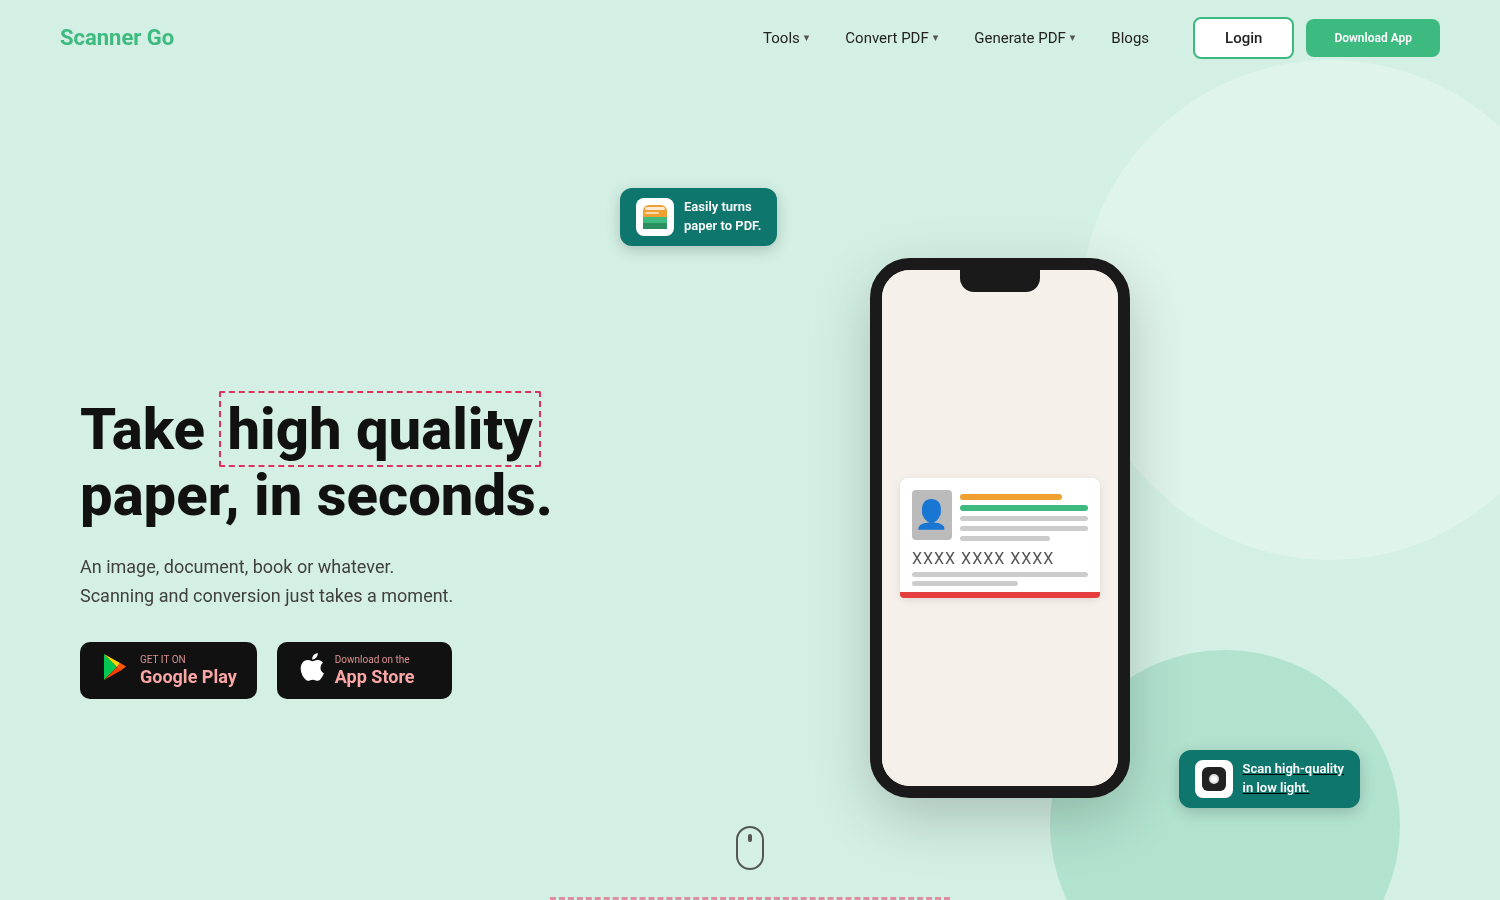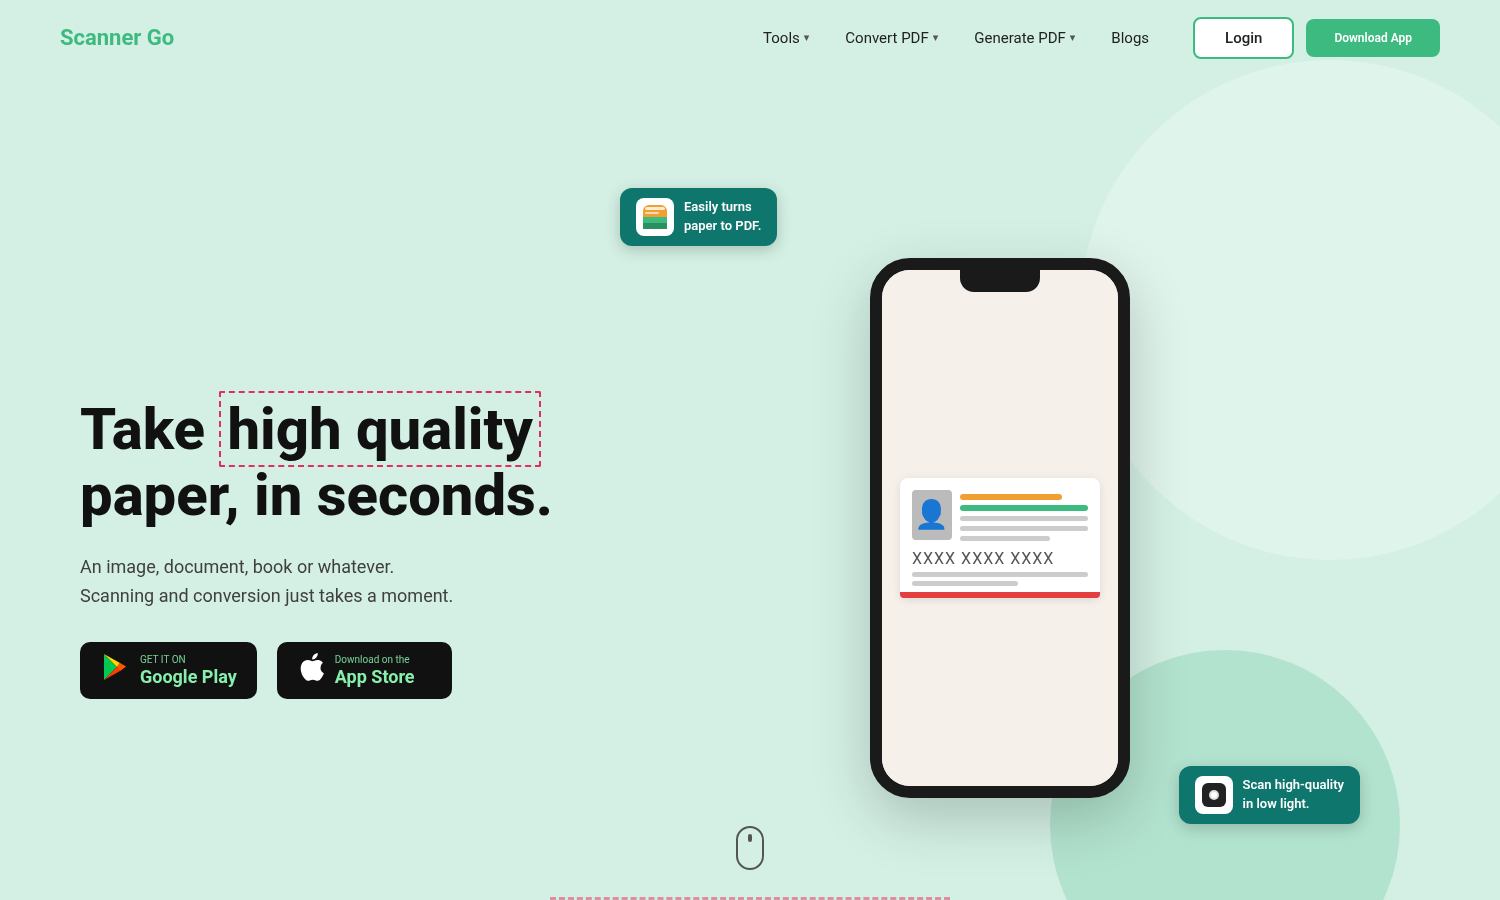--- a/index.html
+++ b/index.html
@@ -142,21 +142,21 @@
     .store-buttons {
       display: flex;
       gap: 20px;
       align-items: center;
     }
     .store-btn {
       display: flex;
       align-items: center;
       gap: 10px;
       background: #111;
-      color: #86efac;
+      color: #fca5a5;
       border-radius: 10px;
       padding: 10px 20px;
       cursor: pointer;
       text-decoration: none;
       min-width: 175px;
     }
     .store-btn-icon {
       font-size: 30px;
       flex-shrink: 0;
     }
@@ -333,22 +333,23 @@
       color: white;
       font-size: 13px;
       font-weight: 600;
       line-height: 1.4;
     }
     .badge-top {
       top: 60px;
       left: -80px;
     }
     .badge-bottom {
-      bottom: 84px;
+      bottom: 100px;
       right: -60px;
+      text-decoration: underline;
     }
 
     
     .scroll-indicator {
       position: absolute;
       bottom: 30px;
       left: 50%;
       transform: translateX(-50%);
       z-index: 10;
     }

